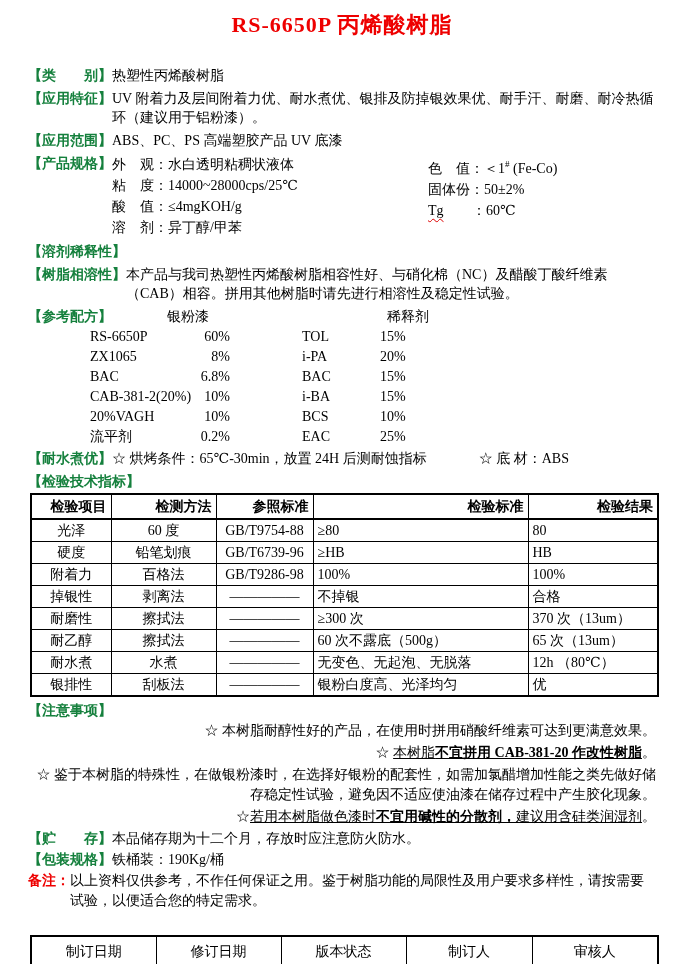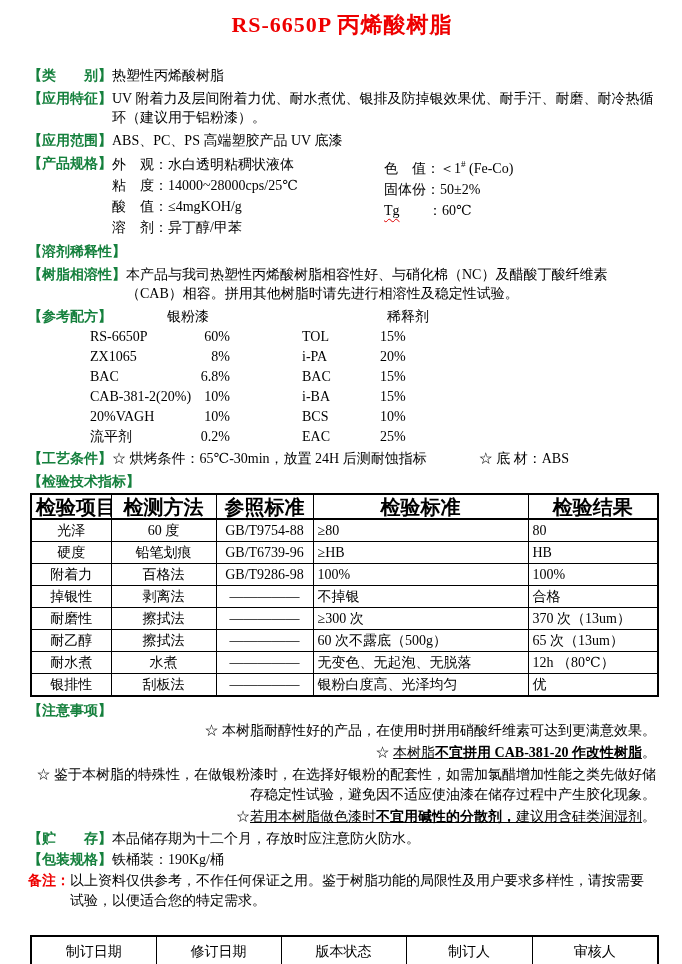--- a/index.html
+++ b/index.html
@@ -10,21 +10,21 @@
   }
   .page{padding:6px 26px 0 28px;box-sizing:border-box;}
   .doc-title{
     color:#ee0000;text-align:center;font-size:22px;font-weight:bold;
     margin:4px 0 26px 0;letter-spacing:1px;
   }
   .row{display:flex;margin-bottom:4px;line-height:19px;}
   .lbl{color:#15803d;font-weight:bold;white-space:pre;flex:none;}
   .content{flex:1;}
   
-  .spec-grid{display:flex;}
+  .spec-grid{display:flex;gap:44px;}
   .spec-left{width:272px;flex:none;}
   .spec-right{flex:1;}
   .spec-item{line-height:21px;white-space:pre;}
   .spec-k{white-space:pre;}
   .tg-key{display:inline-block;width:44px;}
   .wavy{text-decoration:underline wavy #dd0000;text-decoration-thickness:1px;text-underline-offset:3px;}
   sup{font-size:9px;}
   
   .formula-head{display:flex;line-height:20px;margin-left:167px;}
   .formula-head .h2{margin-left:178px;}
@@ -33,21 +33,21 @@
   .f-p1{width:40px;flex:none;text-align:right;}
   .f-sp{width:72px;flex:none;}
   .f-n2{width:78px;flex:none;}
   
   .proc{display:flex;}
   .proc .it2{margin-left:52px;}
   
   table{border-collapse:collapse;table-layout:fixed;}
   .insp{width:627px;margin:2px 0 4px 2px;border:2px solid #000;}
   .insp td,.insp th{border:1px solid #000;padding:1px 4px;line-height:18px;height:19px;overflow:hidden;white-space:nowrap;}
-  .insp th{font-size:20px;font-weight:bold;text-align:center;border-bottom:2px solid #000;height:21px;}
+  .insp th{font-size:14px;font-weight:bold;text-align:right;border-bottom:2px solid #000;height:21px;}
   .insp .c{text-align:center;}
   .insp .l{text-align:left;}
   
   .note{padding-left:14px;text-indent:-14px;line-height:20px;margin-bottom:2px;text-align:right;}
   .u{text-decoration:underline;}
   b.u{text-decoration:underline;}
   
   .remark-lbl{color:#ee0000;font-weight:bold;white-space:pre;flex:none;}
   
   .foot{width:627px;margin:24px 0 0 2px;border:2px solid #000;}
@@ -111,21 +111,21 @@
     </div>
     <div class="f-row"><span class="f-n1">RS-6650P</span><span class="f-p1">60%</span><span class="f-sp"></span><span class="f-n2">TOL</span><span class="f-p2">15%</span></div>
     <div class="f-row"><span class="f-n1">ZX1065</span><span class="f-p1">8%</span><span class="f-sp"></span><span class="f-n2">i-PA</span><span class="f-p2">20%</span></div>
     <div class="f-row"><span class="f-n1">BAC</span><span class="f-p1">6.8%</span><span class="f-sp"></span><span class="f-n2">BAC</span><span class="f-p2">15%</span></div>
     <div class="f-row"><span class="f-n1">CAB-381-2(20%)</span><span class="f-p1">10%</span><span class="f-sp"></span><span class="f-n2">i-BA</span><span class="f-p2">15%</span></div>
     <div class="f-row"><span class="f-n1">20%VAGH</span><span class="f-p1">10%</span><span class="f-sp"></span><span class="f-n2">BCS</span><span class="f-p2">10%</span></div>
     <div class="f-row"><span class="f-n1">流平剂</span><span class="f-p1">0.2%</span><span class="f-sp"></span><span class="f-n2">EAC</span><span class="f-p2">25%</span></div>
   </div>
 
   <div class="row" style="margin-top:2px;">
-    <span class="lbl">【工艺条件】</span>
+    <span class="lbl">【耐水煮优】</span>
     <div class="content proc">
       <span>☆ 烘烤条件：65℃-30min，放置 24H 后测耐蚀指标</span>
       <span class="it2">☆ 底 材：ABS</span>
     </div>
   </div>
 
   <div>
     <div class="lbl" style="line-height:19px;">【检验技术指标】</div>
     <table class="insp">
       <colgroup>

